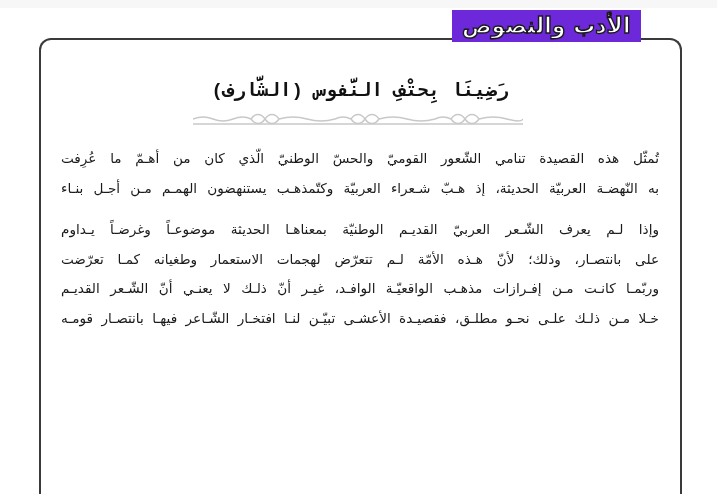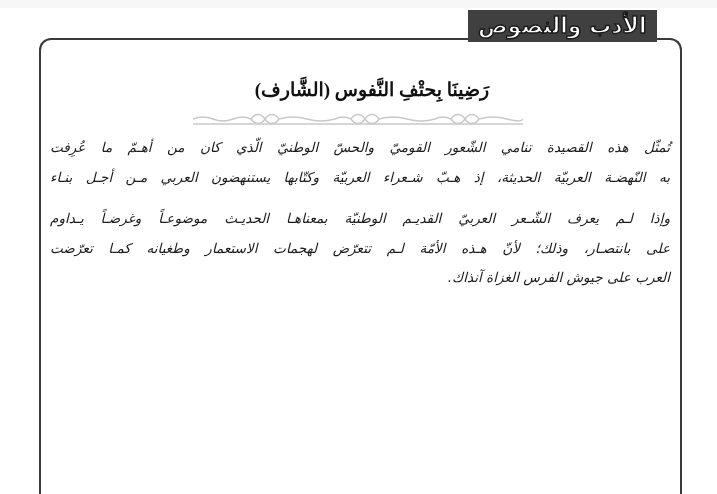--- a/index.html
+++ b/index.html
@@ -19,62 +19,62 @@
     left: 39px; top: 38px;
     width: 643px; height: 470px;
     border-left: 2px solid #3a3a3a;
     border-right: 2px solid #3a3a3a;
     border-top: 2px solid #3a3a3a;
     border-radius: 12px 12px 0 0;
     box-sizing: border-box;
   }
   .section-tab {
     position: absolute;
-    top: 10px; left: 468px;
+    top: 10px; left: 452px;
     height: 32px;
     padding: 0 10px;
-    background: #404040;
+    background: #6d28d9;
     display: flex; align-items: center;
     direction: rtl;
   }
   .section-tab span {
     font-family: "DejaVu Sans", sans-serif;
     font-weight: bold;
     font-size: 22px;
     color: #ffffff;
     -webkit-text-stroke: 1.4px #1a1a1a;
     letter-spacing: 0px;
     line-height: 1;
   }
   .title {
     position: absolute;
-    left: 162px; width: 420px; top: 78px;
+    left: 150px; width: 420px; top: 78px;
     text-align: center;
     direction: rtl;
-    font-family: Liberation Serif, serif;
+    font-family: Liberation Mono, monospace;
     font-weight: bold;
     font-size: 19px;
     color: #111;
   }
   .ornament {
     position: absolute;
     left: 193px; top: 113px; width: 330px; height: 14px;
   }
   .body-text {
     position: absolute;
     left: 50px; width: 620px; top: 133px;
     direction: rtl;
     text-align: justify;
     text-align-last: right;
     font-family: "DejaVu Sans", sans-serif;
     font-size: 13.6px;
     line-height: 29.5px;
     color: #1a1a1a;
   }
-  .para { margin: 0; font-style: italic; }
+  .para { margin: 11px; }
   .para + .para { margin-top: 12px; }
   .line { display: block; white-space: nowrap; text-align: justify; text-align-last: justify; }
   .line.last { text-align-last: right; }
 </style>
 </head>
 <body>
 
 <div class="topstrip"></div>
 
 <div class="frame"></div>
@@ -86,20 +86,21 @@
 <div class="title">رَضِينَا بِحتْفِ النَّفوس  (الشَّارف)</div>
 
 <svg class="ornament" viewBox="0 0 330 14" preserveAspectRatio="none">
   <line x1="0" y1="11" x2="330" y2="11" stroke="#c8c8c8" stroke-width="1.5"></line>
   <path d="M0,6 Q10,2 20,6 T40,6 M40,6 Q50,2 58,6 M58,6 c4,-6 10,-6 14,0 c4,6 10,6 14,0 c-4,-6 -10,-6 -14,0 c-4,6 -10,6 -14,0 M86,6 Q100,2 114,6 T142,6 M142,6 Q150,2 158,6 M158,6 c4,-6 10,-6 14,0 c4,6 10,6 14,0 c-4,-6 -10,-6 -14,0 c-4,6 -10,6 -14,0 M186,6 Q200,2 214,6 T242,6 M242,6 Q250,2 258,6 M258,6 c4,-6 10,-6 14,0 c4,6 10,6 14,0 c-4,-6 -10,-6 -14,0 c-4,6 -10,6 -14,0 M286,6 Q300,2 314,6 T330,6" fill="none" stroke="#c8c8c8" stroke-width="1.4"></path>
 </svg>
 
 <div class="body-text">
   <p class="para">
     <span class="line">تُمثّل هذه القصيدة تنامي الشّعور القوميّ والحسّ الوطنيّ الّذي كان من أهـمّ ما عُرِفت</span>
-    <span class="line">به النّهضـة العربيّة الحديثة، إذ هـبّ شـعراء العربيّة وكتّابها يستنهضون العربي مـن أجـل بنـاء</span>
+    <span class="line">به النّهضـة العربيّة الحديثة، إذ هـبّ شـعراء العربيّة وكتّمذهـب يستنهضون الهمـم مـن أجـل بنـاء</span>
   </p>
   <p class="para">
-    <span class="line">وإذا لـم يعرف الشّـعر العربيّ القديـم الوطنيّة بمعناهـا الحديـث موضوعـاً وغرضـاً يـداوم</span>
+    <span class="line">وإذا لـم يعرف الشّـعر العربيّ القديـم الوطنيّة بمعناهـا الحديثة موضوعـاً وغرضـاً يـداوم</span>
     <span class="line">على بانتصـار، وذلك؛ لأنّ هـذه الأمّة لـم تتعرّض لهجمات الاستعمار وطغيانه كمـا تعرّضت</span>
-    <span class="line last">العرب على جيوش الفرس الغزاة آنذاك.</span>
+    <span class="line">وربّمـا كانـت مـن إفـرازات مذهـب الواقعيّـة الوافـد، غيـر أنّ ذلـك لا يعنـي أنّ الشّـعر القديـم</span>
+    <span class="line">خـلا مـن ذلـك علـى نحـو مطلـق، فقصيـدة الأعشـى تبيّـن لنـا افتخـار الشّـاعر فيهـا بانتصـار قومـه</span>
   </p>
 </div>
 
 </body></html>

